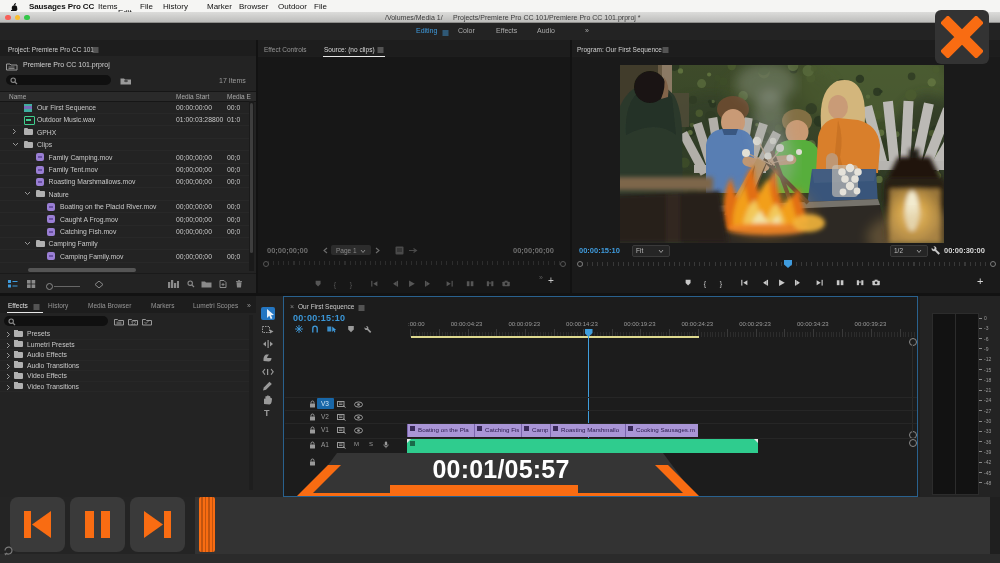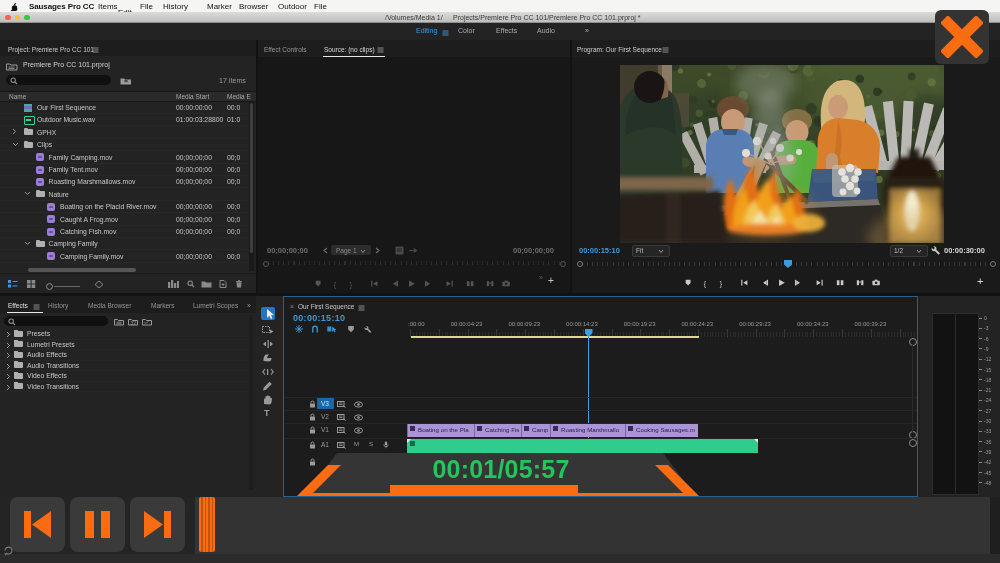--- a/index.html
+++ b/index.html
@@ -1133,21 +1133,21 @@
     <path d="M3 3 L39 39 M39 3 L3 39" stroke="#f96c12" stroke-width="11" stroke-linecap="butt"></path>
   </svg>
 
   <svg class="abs" style="left:283px;top:450px;" width="430" height="48" viewBox="0 0 430 48">
     <polygon points="54,3 380,3 412,46 22,46" fill="#353535"></polygon>
     <polygon points="45,15 58,15 27,46 14,46" fill="#f96c12"></polygon>
     <polygon points="385,15 372,15 403,46 416,46" fill="#f96c12"></polygon>
     <polygon points="27,43 403,43 403,46 27,46" fill="#f96c12"></polygon>
     <polygon points="107,35 295,35 295,46 107,46" fill="#f96c12"></polygon>
   </svg>
-  <div class="txt" style="left:286px;top:454.5px;width:430px;text-align:center;font-size:25px;font-weight:bold;color:#22c55e;letter-spacing:0.2px;">00:01/05:57</div>
+  <div class="txt" style="left:286px;top:454.5px;width:430px;text-align:center;font-size:25px;font-weight:bold;color:#ffffff;letter-spacing:0.2px;">00:01/05:57</div>
 
   <div class="abs" style="left:195px;top:497px;width:795px;height:57px;background:#333333;"></div>
   <div class="abs" style="left:0;top:497px;width:195px;height:66px;background:#242424;"></div>
   <div class="abs" style="left:0;top:554px;width:1000px;height:9px;background:#2b2b2b;"></div>
 
   <div class="abs" style="left:10px;top:497px;width:55px;height:55px;background:#3a3a3a;border-radius:8px;"></div>
   <div class="abs" style="left:70px;top:497px;width:55px;height:55px;background:#3a3a3a;border-radius:8px;"></div>
   <div class="abs" style="left:130px;top:497px;width:55px;height:55px;background:#3a3a3a;border-radius:8px;"></div>
   <svg class="abs" style="left:10px;top:497px;" width="55" height="55" viewBox="0 0 55 55">
     <rect x="14" y="14" width="7" height="27" fill="#f96c12"></rect>

